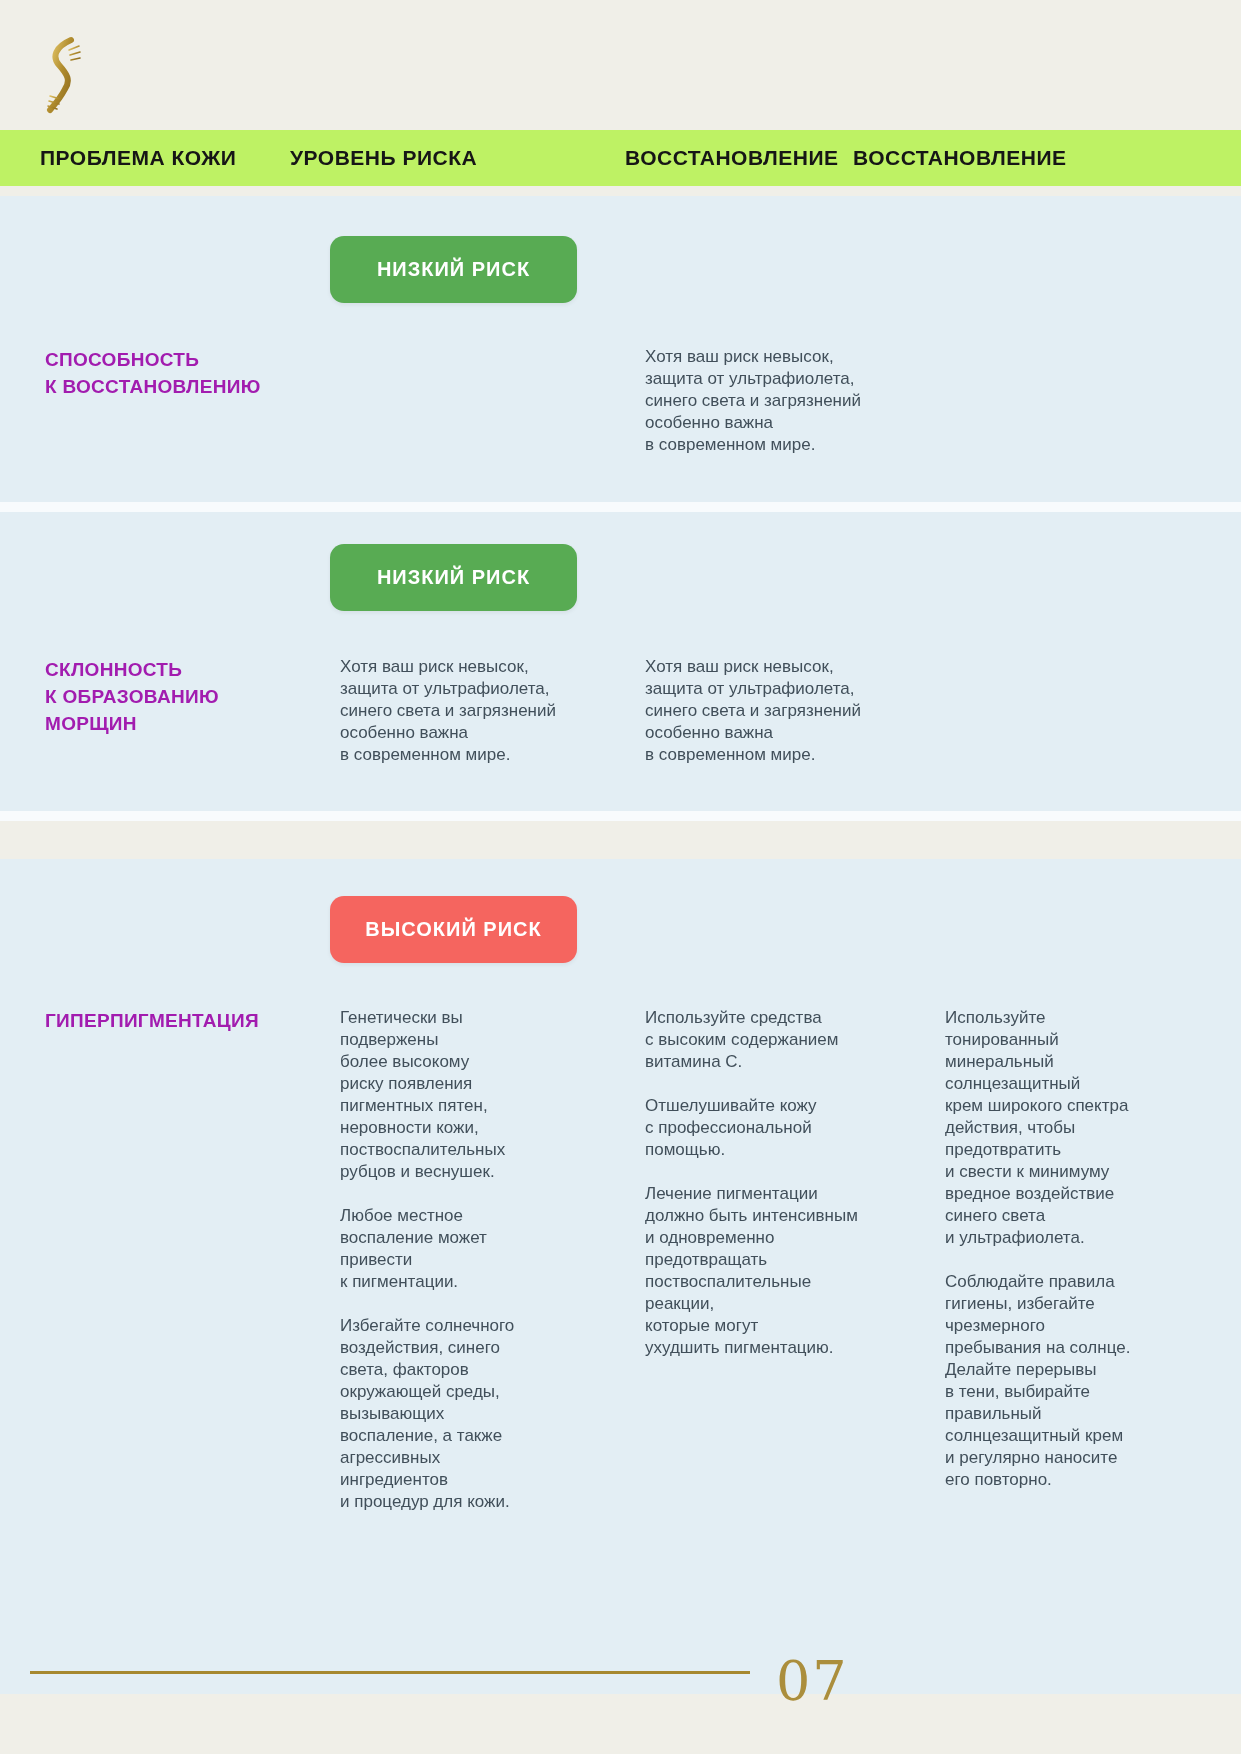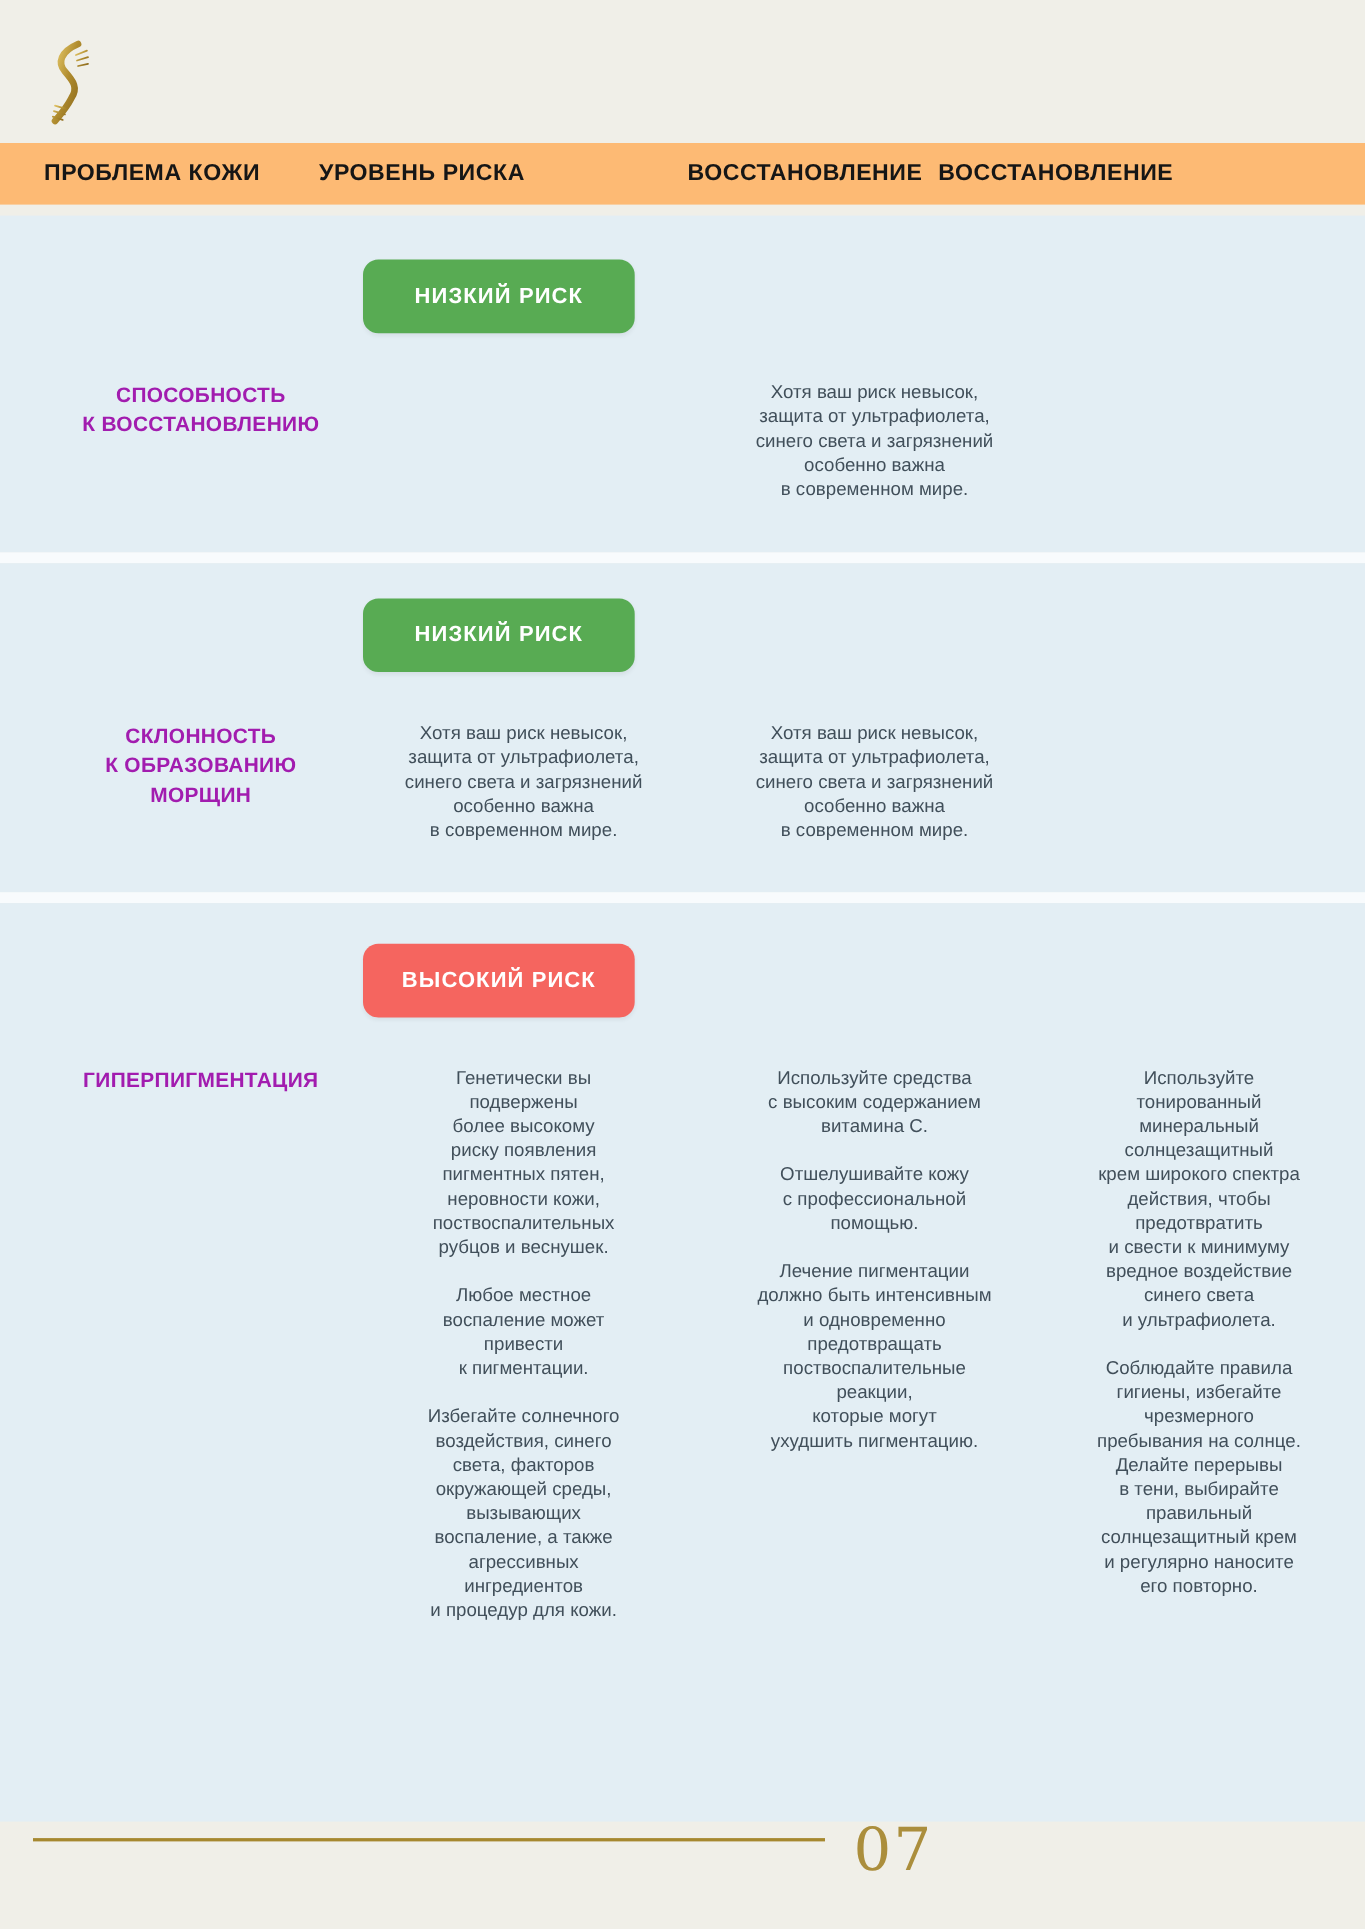--- a/index.html
+++ b/index.html
@@ -11,38 +11,38 @@
     -webkit-font-smoothing:antialiased;
   }
   .page{position:relative;width:1241px;height:1754px;}
 
   
   .logo{position:absolute;left:44px;top:36px;width:42px;height:78px;}
 
   
   .table-header{
     position:absolute;left:0;top:130px;width:1241px;height:56px;
-    background:#fdba74;
+    background:#bef264;
   }
   .th{
     position:absolute;top:0;height:56px;display:flex;align-items:center;
     font-weight:bold;font-size:21px;letter-spacing:.5px;color:#161616;
     white-space:nowrap;
   }
   .th1{left:40px;}
   .th2{left:290px;}
   .th3{left:625px;}
   .th4{left:853px;}
 
   
   .sections{position:absolute;left:0;top:196px;width:1241px;}
-  .risk-section{position:relative;width:1241px;background:#e3eef4;text-align:center;}
+  .risk-section{position:relative;width:1241px;background:#e3eef4;}
   .s1{height:306px;}
   .s2{height:299px;}
-  .s3{height:835px;}
+  .s3{height:835px;margin-top:38px;}
   .section-gap{height:10px;background:#f8fbfd;}
 
   .risk-badge{
     position:absolute;left:330px;width:247px;height:67px;
     border-radius:14px;display:flex;align-items:center;justify-content:center;
     box-shadow:0 2px 4px rgba(0,0,0,0.06);
   }
   .risk-badge span{
     color:#ffffff;font-weight:bold;font-size:20px;letter-spacing:1px;white-space:nowrap;
   }

